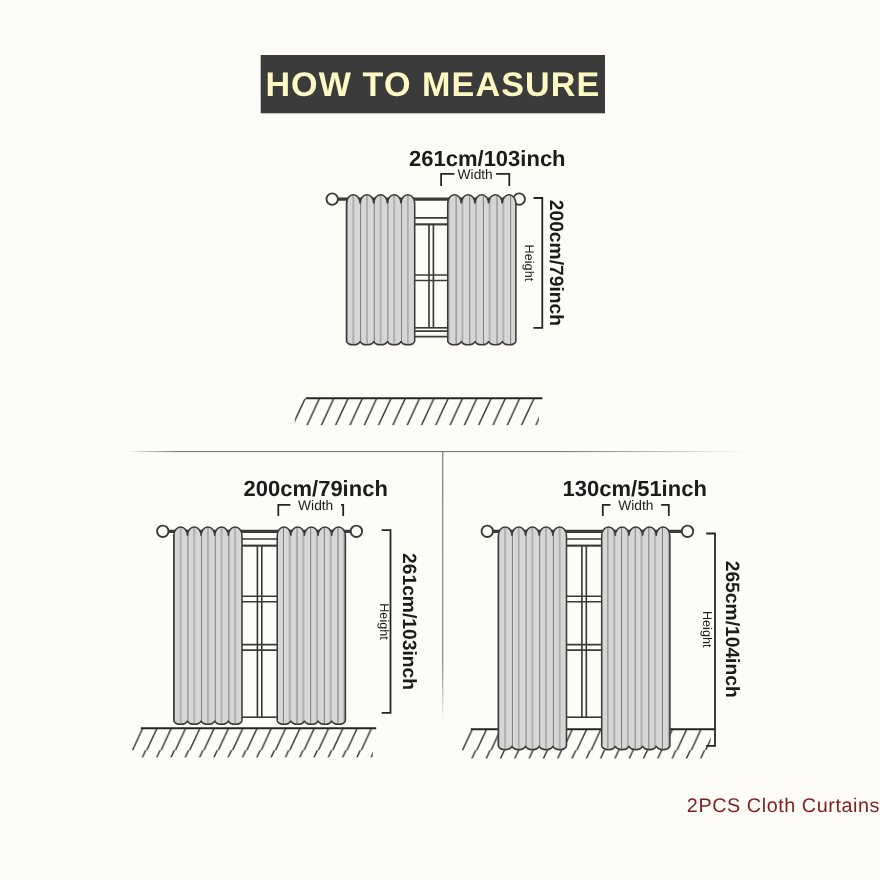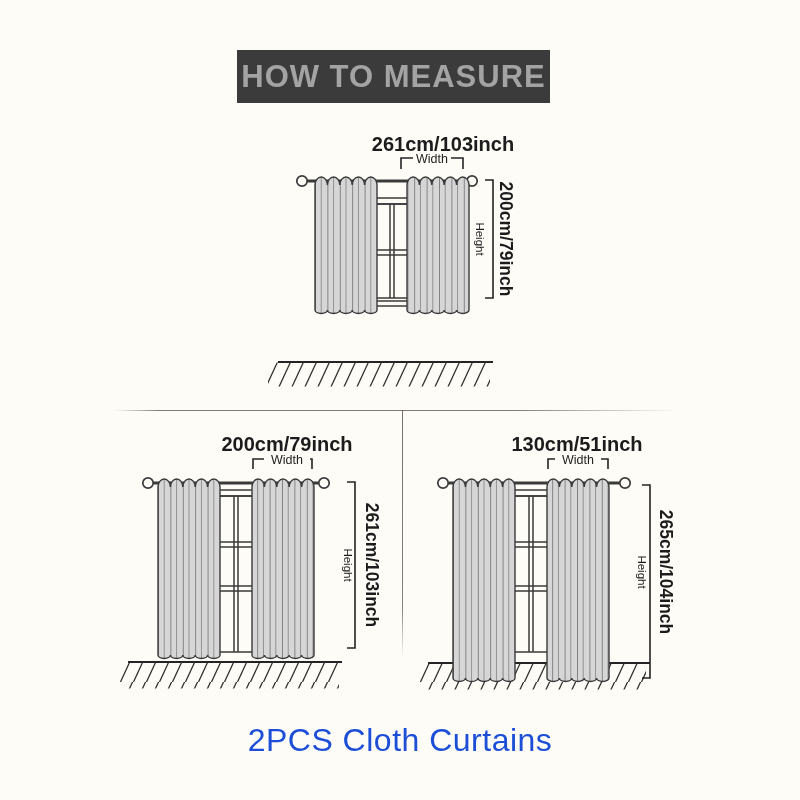--- a/index.html
+++ b/index.html
@@ -5,42 +5,42 @@
   html,body{margin:0;padding:0;}
   body{
     width:800px;height:800px;
     background:#fdfcf7;
     position:relative;
     overflow:hidden;
     font-family:"Liberation Sans", sans-serif;
   }
   .banner{
     position:absolute;left:237px;top:50px;width:313px;height:53px;
-    background:#3b3b3b;color:#a3a3a3;
+    background:#3b3b3b;color:#fef9c3;
     display:flex;align-items:center;justify-content:center;
     font-size:31px;font-weight:600;letter-spacing:1px;
   }
   .diagram{position:absolute;}
   .diagram.top{left:265px;top:128px;}
   .diagram.bl{left:120px;top:422px;}
   .diagram.br{left:420px;top:422px;}
   .divider-h{
     position:absolute;left:115px;top:410px;width:563px;height:1.3px;
     background:linear-gradient(to right,
       rgba(125,117,112,0), rgba(105,97,92,.85) 8%,
       rgba(105,97,92,.85) 70%, rgba(125,117,112,0) 100%);
   }
   .divider-v{
     position:absolute;left:402px;top:410px;width:1.3px;height:247px;
     background:linear-gradient(to bottom,
       rgba(105,97,92,.9), rgba(105,97,92,.8) 80%, rgba(125,117,112,0) 100%);
   }
   .footer{
     position:absolute;left:0;right:0;top:722px;
-    text-align:center;font-size:32px;color:#1d4ed8;letter-spacing:0.5px;
+    text-align:right;font-size:18px;color:#7f1d1d;letter-spacing:0.5px;
   }
   
   .rod{stroke:#3a3a3a;stroke-width:3;}
   .finial{fill:#fdfcf7;stroke:#3a3a3a;stroke-width:1.7;}
   .win{stroke:#3a3a3a;stroke-width:1.5;fill:none;}
   .panel{stroke:#3a3a3a;stroke-width:1.4;}
   .bracket{stroke:#242424;stroke-width:1.6;fill:none;}
   .floorline{stroke:#242424;stroke-width:1.8;}
   text.dim{font-size:20px;font-weight:600;fill:#1c1c1c;text-anchor:middle;}
   text.dimrot{font-size:17.5px;font-weight:600;fill:#1c1c1c;text-anchor:middle;}

